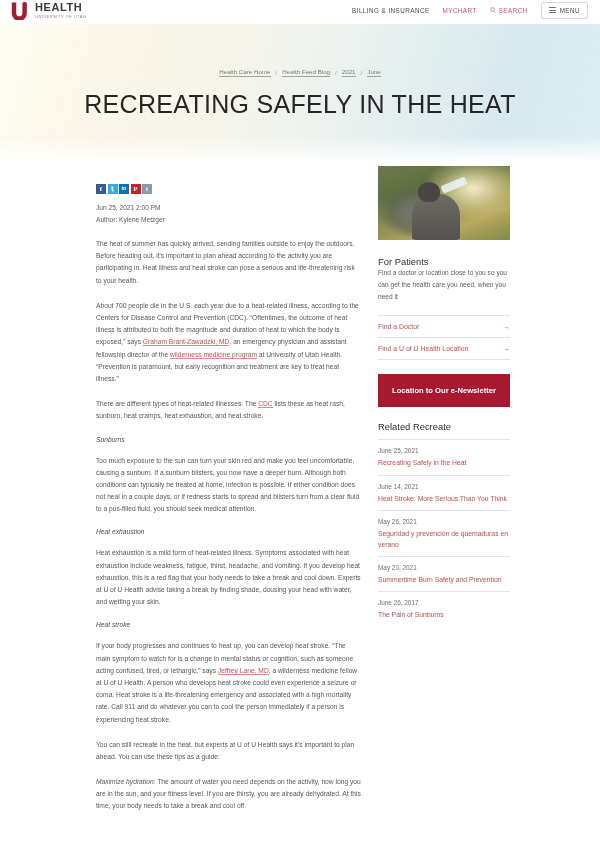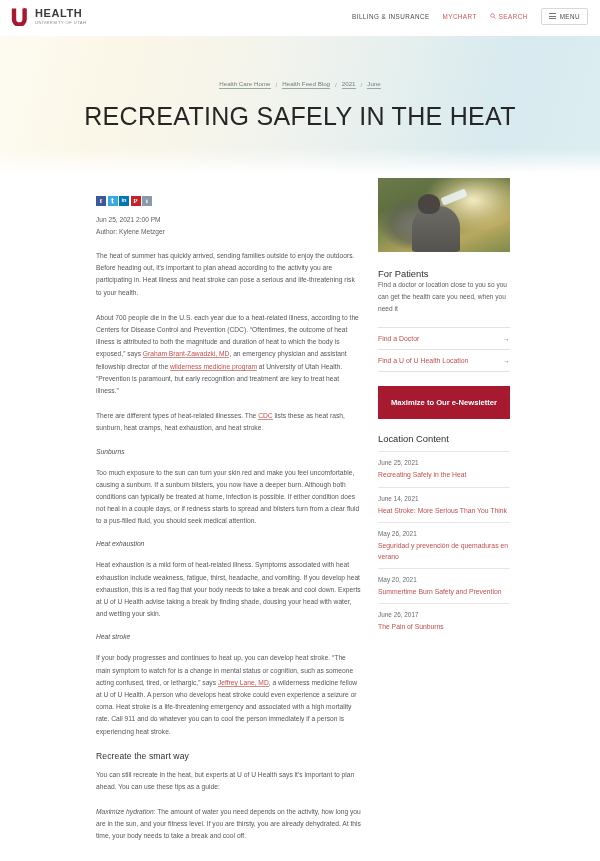--- a/index.html
+++ b/index.html
@@ -7,21 +7,21 @@
     width: 600px;
     height: 861px;
     overflow: hidden;
     background: #ffffff;
     font-family: "Liberation Sans", sans-serif;
     -webkit-font-smoothing: antialiased;
   }
 
   
   .topbar {
-    height: 36px;
+    height: 24px;
     background: #ffffff;
     display: flex;
     align-items: center;
     padding: 0 12px 4px 10px;
     position: relative;
     z-index: 5;
   }
   .logo-wrap { display: flex; align-items: center; gap: 6px; }
   .logo-mark {
     width: 19px; height: 19px;
@@ -370,21 +370,20 @@
     <h3 class="sub">Sunburns</h3>
     <p>Too much exposure to the sun can turn your skin red and make you feel uncomfortable, causing a sunburn. If a sunburn blisters, you now have a deeper burn. Although both conditions can typically be treated at home, infection is possible. If either condition does not heal in a couple days, or if redness starts to spread and blisters turn from a clear fluid to a pus-filled fluid, you should seek medical attention.</p>
 
     <h3 class="sub">Heat exhaustion</h3>
     <p>Heat exhaustion is a mild form of heat-related illness. Symptoms associated with heat exhaustion include weakness, fatigue, thirst, headache, and vomiting. If you develop heat exhaustion, this is a red flag that your body needs to take a break and cool down. Experts at U of U Health advise taking a break by finding shade, dousing your head with water, and wetting your skin.</p>
 
     <h3 class="sub">Heat stroke</h3>
 
     <p><span>If your body progresses and continues to heat up, you can develop heat stroke. “The main symptom to watch for is a change in mental status or cognition, such as someone acting confused, tired, or lethargic,” says </span><a href="#" class="inline">Jeffrey Lane, MD</a><span>, a wilderness medicine fellow at U of U Health. A person who develops heat stroke could even experience a seizure or coma. Heat stroke is a life-threatening emergency and associated with a high mortality rate. Call 911 and do whatever you can to cool the person immediately if a person is experiencing heat stroke.</span></p>
 
-    <h2 class="sec">Recreate the smart way</h2>
     <p>You can still recreate in the heat, but experts at U of U Health says it's important to plan ahead. You can use these tips as a guide:</p>
 
     <p><em class="lead">Maximize hydration:</em><span> The amount of water you need depends on the activity, how long you are in the sun, and your fitness level. If you are thirsty, you are already dehydrated. At this time, your body needs to take a break and cool off.</span></p>
 
   </div>
 
   <div class="sidebar">
 
     <div class="side-photo">
       <span class="silhouette"></span>
@@ -397,23 +396,23 @@
 
     <a href="#" class="side-link">
       <span>Find a Doctor</span>
       <span class="arrow">→</span>
     </a>
     <a href="#" class="side-link">
       <span>Find a U of U Health Location</span>
       <span class="arrow">→</span>
     </a>
 
-    <button class="subscribe">Maximize to Our e-Newsletter</button>
-
-    <h2 class="rel-h">Location Content</h2>
+    <button class="subscribe">Location to Our e-Newsletter</button>
+
+    <h2 class="rel-h">Related Recreate</h2>
 
     <div class="rel-item">
       <span class="rel-date">June 25, 2021</span>
       <a href="#" class="rel-title">Recreating Safely in the Heat</a>
     </div>
     <div class="rel-item">
       <span class="rel-date">June 14, 2021</span>
       <a href="#" class="rel-title">Heat Stroke: More Serious Than You Think</a>
     </div>
     <div class="rel-item">

